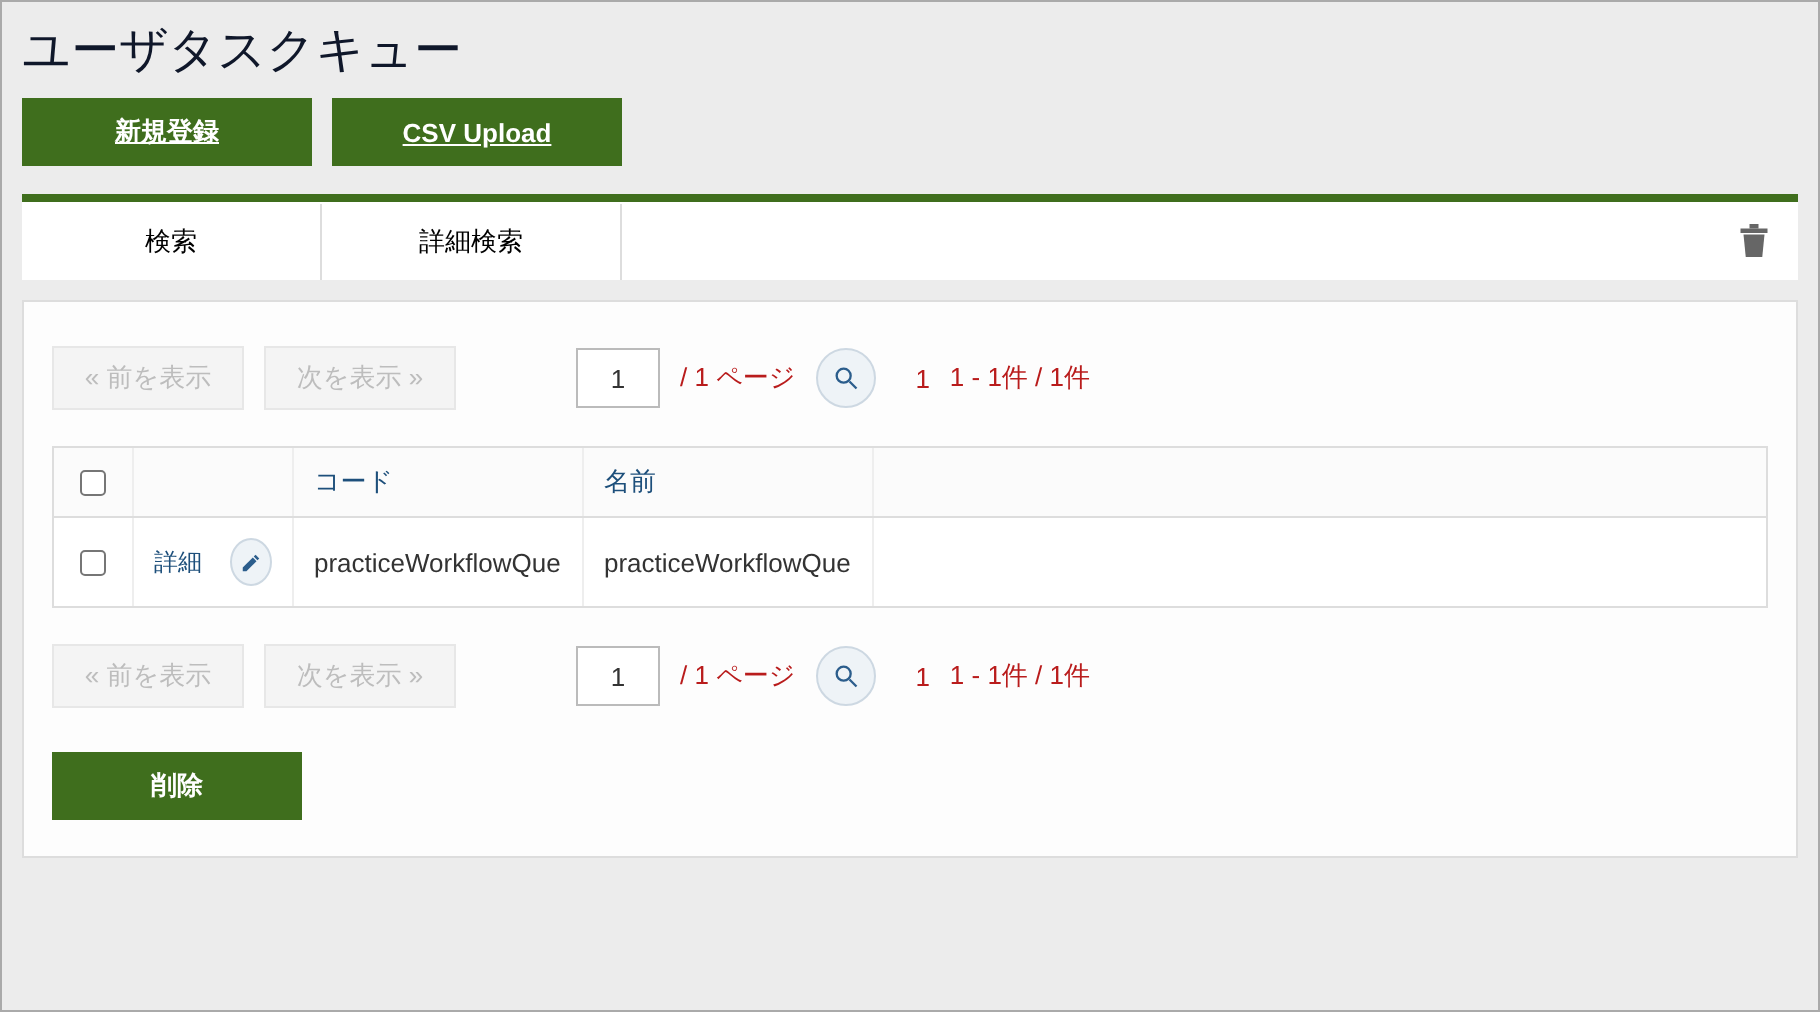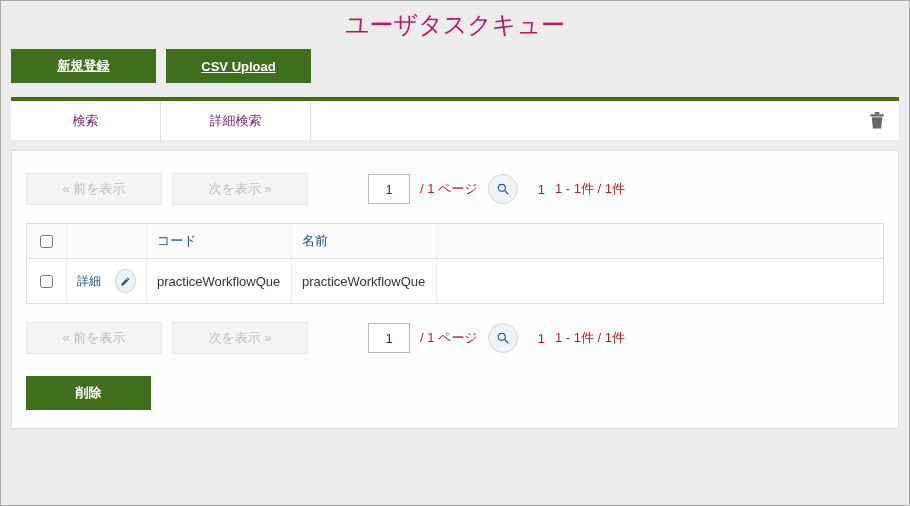--- a/index.html
+++ b/index.html
@@ -12,24 +12,23 @@
   .page {
     width: 910px;
     min-height: 506px;
     border: 1px solid #aaa;
     background: #ececec;
     padding: 0;
   }
   .title {
     font-size: 24px;
     font-weight: normal;
-    color: #be185d;
+    color: #0f172a;
     padding: 8px 10px 4px 10px;
     background: #ececec;
-    text-align: center;
   }
   .top-btns {
     display: flex;
     gap: 10px;
     padding: 4px 10px 14px 10px;
     background: #ececec;
   }
   .btn-primary {
     background: #3f6e1d;
     color: #fff;
@@ -51,21 +50,21 @@
     display: flex;
     align-items: stretch;
     background: #fff;
     margin: 0 10px;
     border-top: 1px solid #fff;
   }
   .search-tab {
     width: 150px;
     padding: 10px 0;
     text-align: center;
-    color: #701a75;
+    color: #000000;
     font-size: 13px;
     border-right: 1px solid #ddd;
     cursor: pointer;
   }
   .search-tabs .spacer { flex: 1; }
   .trash-cell {
     width: 45px;
     display: flex;
     align-items: center;
     justify-content: center;
@@ -94,21 +93,21 @@
     font-size: 13px;
     color: #555;
   }
   .pg-btn {
     background: #f4f4f4;
     border: 1px solid #e7e7e7;
     color: #bdbdbd;
     padding: 6px 14px;
     font-size: 13px;
     cursor: default;
-    width: 136px;
+    width: 96px;
     text-align: center;
   }
   .pg-gap { width: 40px; }
   .pg-input {
     width: 42px;
     height: 30px;
     border: 1px solid #bbb;
     text-align: center;
     font-size: 13px;
     color: #333;

